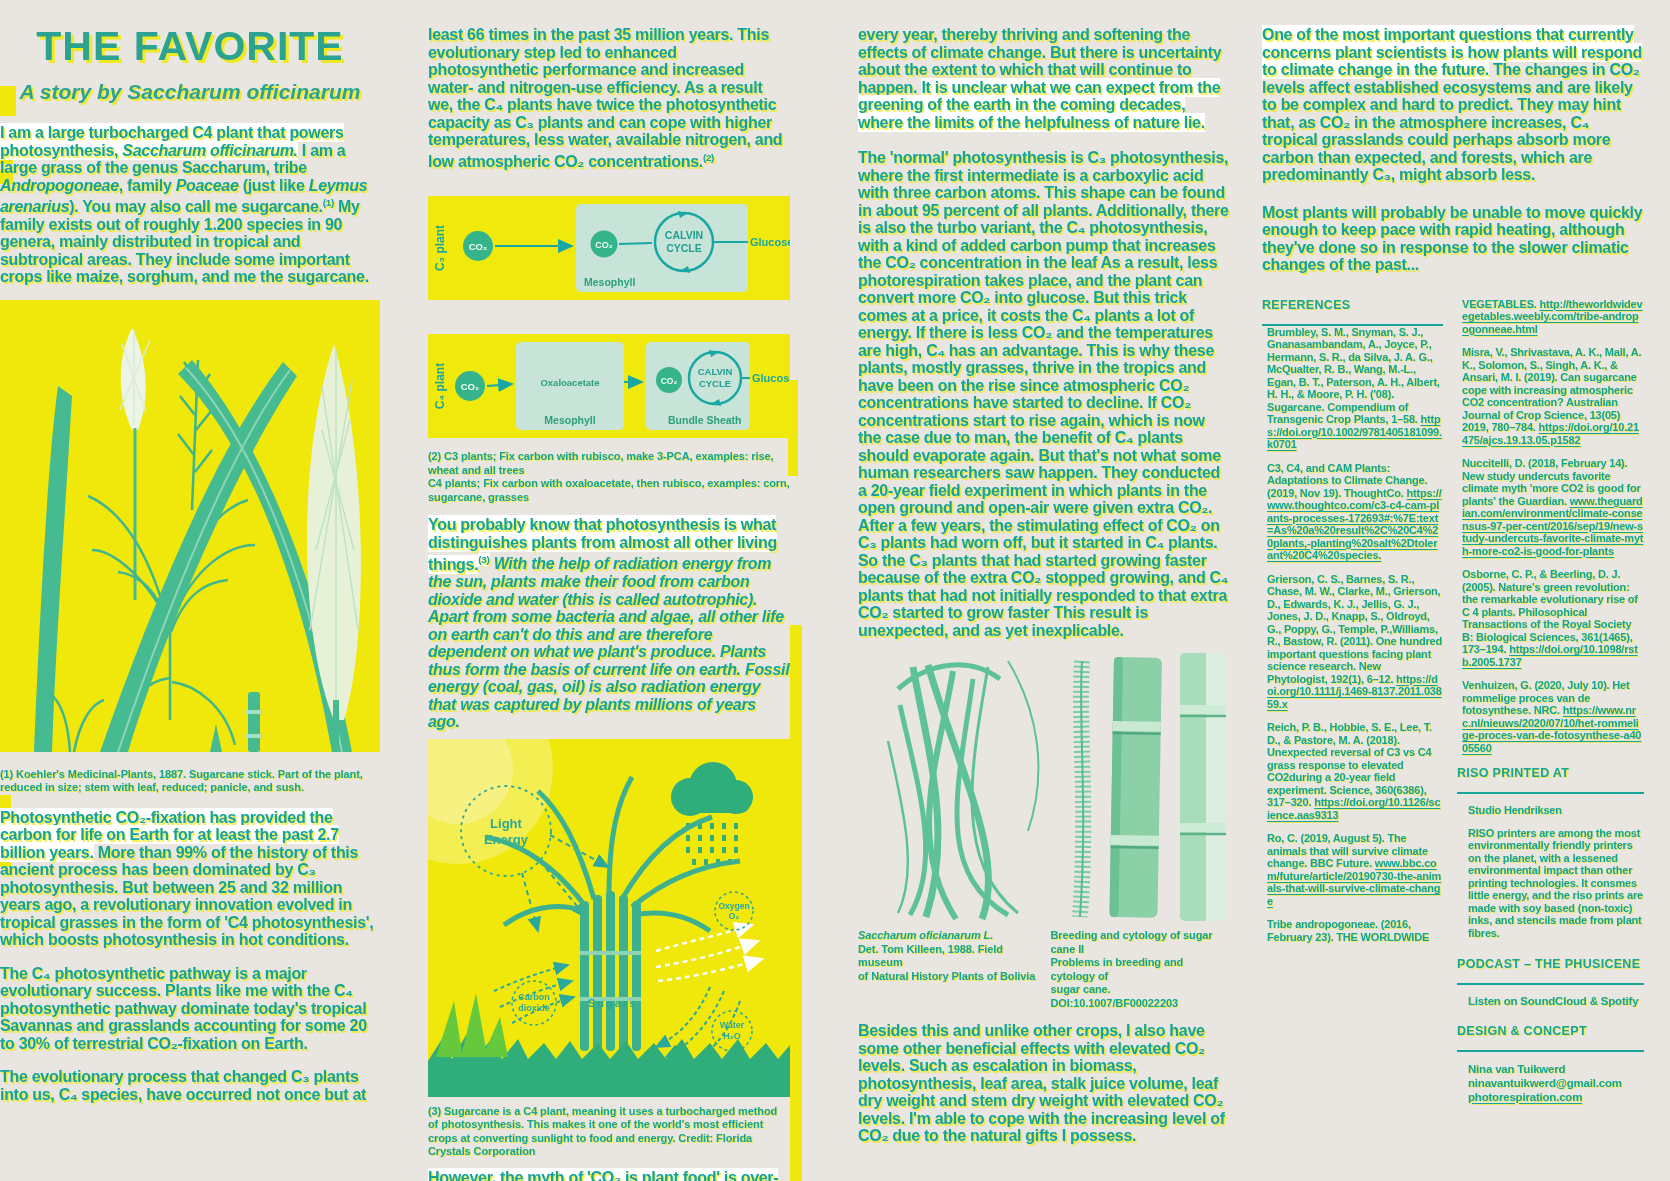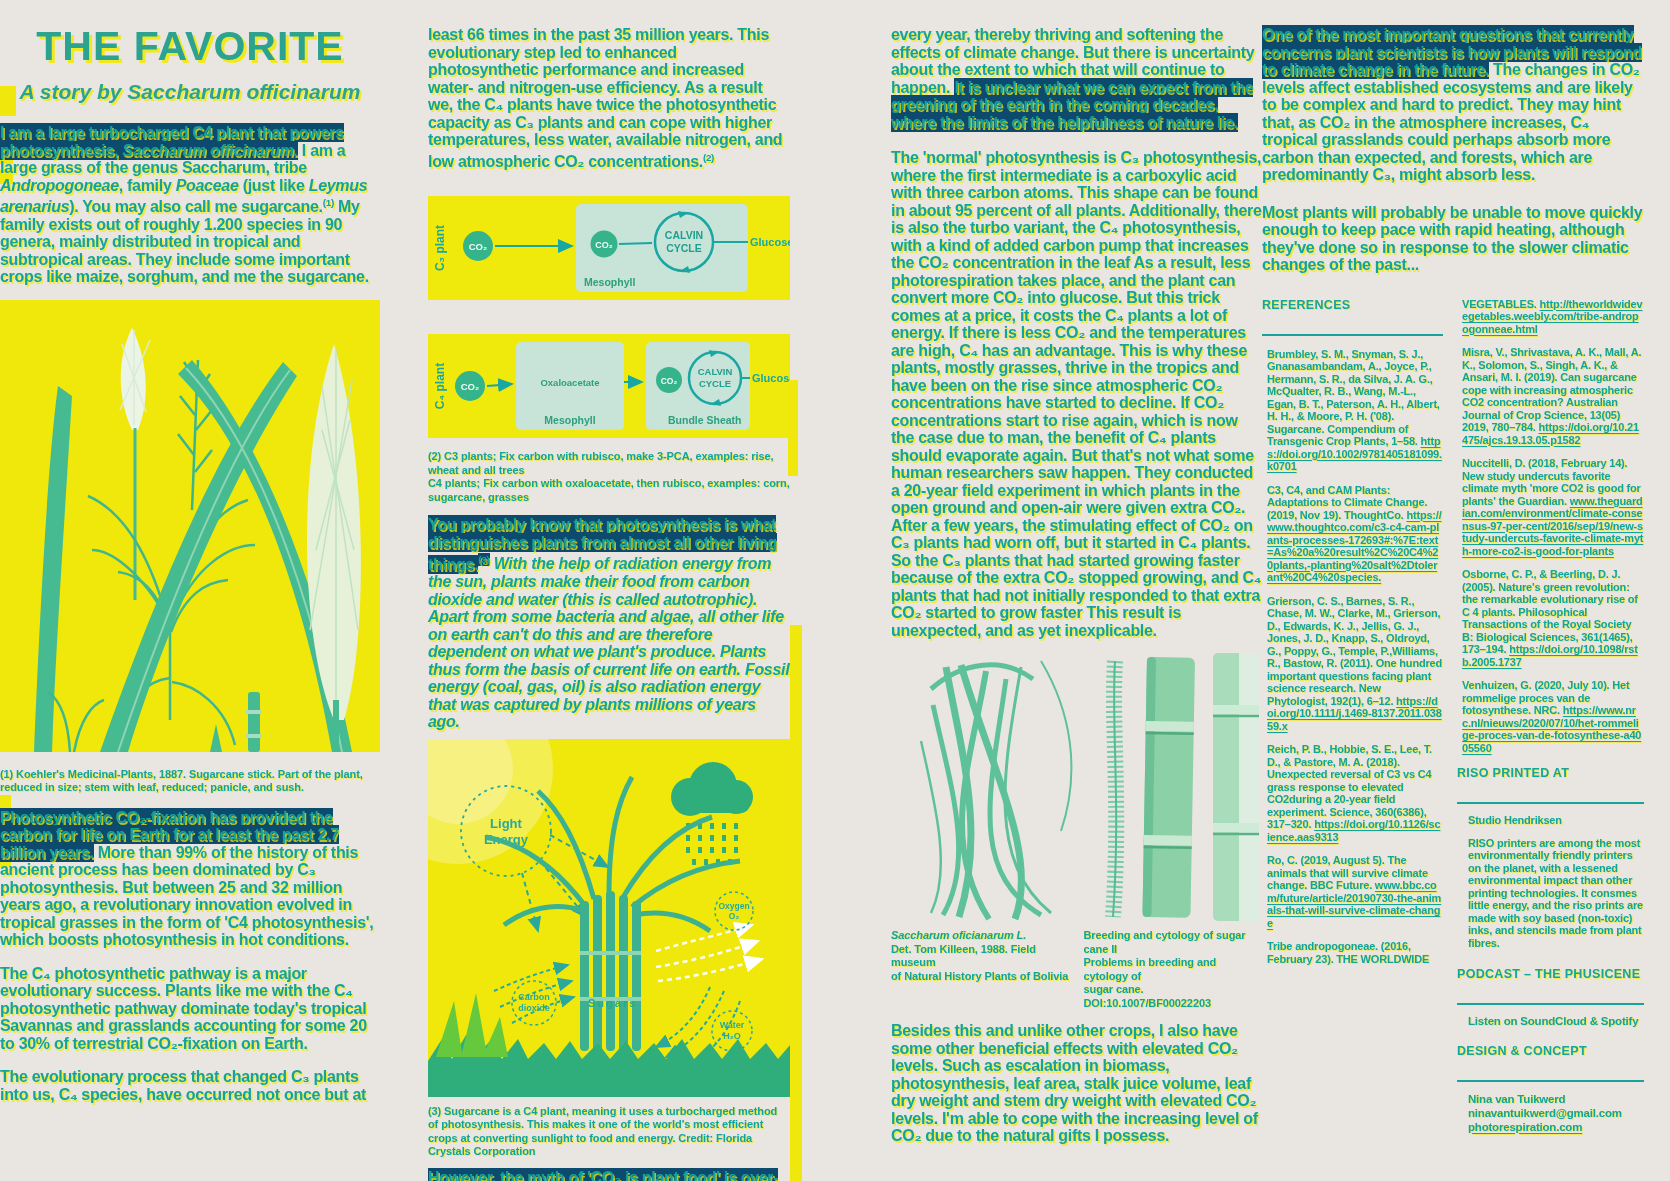--- a/index.html
+++ b/index.html
@@ -3,50 +3,50 @@
 <meta charset="utf-8">
 <style>
   html,body{margin:0;padding:0;background:#cfccc6;}
   #page{
     position:relative;width:1670px;height:1181px;background:#e9e6e1;overflow:hidden;
     font-family:"Liberation Sans","DejaVu Sans",sans-serif;font-weight:bold;color:#14a39a;
   }
   .col{position:absolute;top:0;}
   #col1{left:0;width:380px;}
   #col2{left:428px;width:362px;}
-  #col3{left:891px;width:372px;}
+  #col3{left:858px;width:372px;}
   #col4{left:1262px;width:382px;}
 
   .page-title{
     margin-top:24px;text-align:center;font-size:41px;line-height:44px;letter-spacing:1px;
     color:#2ba390;text-shadow:3px 3px 0 rgba(242,233,10,.9);
   }
   .byline{
     margin-top:12px;text-align:center;font-size:21px;font-style:italic;color:#2ba390;
     text-shadow:2px 2px 0 rgba(242,233,10,.85);
   }
   .body-p{
     font-size:16px;line-height:17.5px;letter-spacing:-0.3px;
     text-shadow:1.5px 1.5px 0 rgba(242,233,10,.75);
   }
   .cap{
     font-size:11px;line-height:13.5px;letter-spacing:-0.1px;
     text-shadow:1px 1px 0 rgba(242,233,10,.7);
   }
-  .m-hl{background:#0c4a6e;box-decoration-break:clone;-webkit-box-decoration-break:clone;padding:1px 0;margin-top:16px;}
+  .m-hl{background:#ffffff;box-decoration-break:clone;-webkit-box-decoration-break:clone;padding:1px 0;margin-top:16px;}
   .m-i{font-style:italic;}
   .m-u{text-decoration:underline;text-underline-offset:2px;word-break:break-all;}
   .m-sup{vertical-align:super;font-size:0.62em;}
 
   .illus{position:relative;background:#4c1d95;}
   .illus svg{display:block;}
 
   .sec-head{
     font-size:12.5px;letter-spacing:.3px;color:#16a49b;border-bottom:2px solid #16a49b;
-    padding-bottom:22px;text-shadow:1px 1px 0 rgba(242,233,10,.7);
+    padding-bottom:12px;text-shadow:1px 1px 0 rgba(242,233,10,.7);
   }
   .refs-wrap{display:flex;margin-top:24px;}
   .refs-left{width:182px;}
   .refs-right{width:188px;margin-left:14px;}
   .ref-entry{
     font-size:11px;line-height:12.5px;margin-bottom:11px;padding-left:5px;letter-spacing:-0.2px;
     text-shadow:1px 1px 0 rgba(242,233,10,.6);
   }
   .side-body{
     font-size:11px;line-height:12.5px;padding-left:11px;letter-spacing:-0.2px;
@@ -374,21 +374,21 @@
     <div class="body-p" style="margin-top:12px"><span>Besides this and unlike other crops, I also have some other beneficial effects with elevated CO₂ levels. Such as escalation in biomass, photosynthesis, leaf area, stalk juice volume, leaf dry weight and stem dry weight with elevated CO₂ levels. I'm able to cope with the increasing level of CO₂ due to the natural gifts I possess.</span></div>
   </div>
 
   <div class="col" id="col4">
     <div class="body-p" style="margin-top:26px"><span class="m-hl">One of the most important questions that currently concerns plant scientists is how plants will respond to climate change in the future.</span><span> The changes in CO₂ levels affect established ecosystems and are likely to be complex and hard to predict. They may hint that, as CO₂ in the atmosphere increases, C₄ tropical grasslands could perhaps absorb more carbon than expected, and forests, which are predominantly C₃, might absorb less.</span></div>
     <div class="body-p" style="margin-top:20px"><span>Most plants will probably be unable to move quickly enough to keep pace with rapid heating, although they've done so in response to the slower climatic changes of the past...</span></div>
 
     <div class="refs-wrap">
       <div class="refs-left">
         <div class="sec-head">REFERENCES</div>
-        <div style="margin-top:12px">
+        <div style="">
             <div class="ref-entry"><span>Brumbley, S. M., Snyman, S. J., Gnanasambandam, A., Joyce, P., Hermann, S. R., da Silva, J. A. G., McQualter, R. B., Wang, M.-L., Egan, B. T., Paterson, A. H., Albert, H. H., &amp; Moore, P. H. ('08). Sugarcane. Compendium of Transgenic Crop Plants, 1–58. </span><span class="m-u">https://doi.org/10.1002/9781405181099.k0701</span></div>
             <div class="ref-entry"><span>C3, C4, and CAM Plants: Adaptations to Climate Change. (2019, Nov 19). ThoughtCo. </span><span class="m-u">https://www.thoughtco.com/c3-c4-cam-plants-processes-172693#:%7E:text=As%20a%20result%2C%20C4%20plants,-planting%20salt%2Dtolerant%20C4%20species.</span></div>
             <div class="ref-entry"><span>Grierson, C. S., Barnes, S. R., Chase, M. W., Clarke, M., Grierson, D., Edwards, K. J., Jellis, G. J., Jones, J. D., Knapp, S., Oldroyd, G., Poppy, G., Temple, P.,Williams, R., Bastow, R. (2011). One hundred important questions facing plant science research. New Phytologist, 192(1), 6–12. </span><span class="m-u">https://doi.org/10.1111/j.1469-8137.2011.03859.x</span></div>
             <div class="ref-entry"><span>Reich, P. B., Hobbie, S. E., Lee, T. D., &amp; Pastore, M. A. (2018). Unexpected reversal of C3 vs C4 grass response to elevated CO2during a 20-year field experiment. Science, 360(6386), 317–320. </span><span class="m-u">https://doi.org/10.1126/science.aas9313</span></div>
             <div class="ref-entry"><span>Ro, C. (2019, August 5). The animals that will survive climate change. BBC Future. </span><span class="m-u">www.bbc.com/future/article/20190730-the-animals-that-will-survive-climate-change</span></div>
             <div class="ref-entry"><span>Tribe andropogoneae. (2016, February 23). THE WORLDWIDE</span></div>
           </div>
       </div>
       <div class="refs-right">
         <div>

